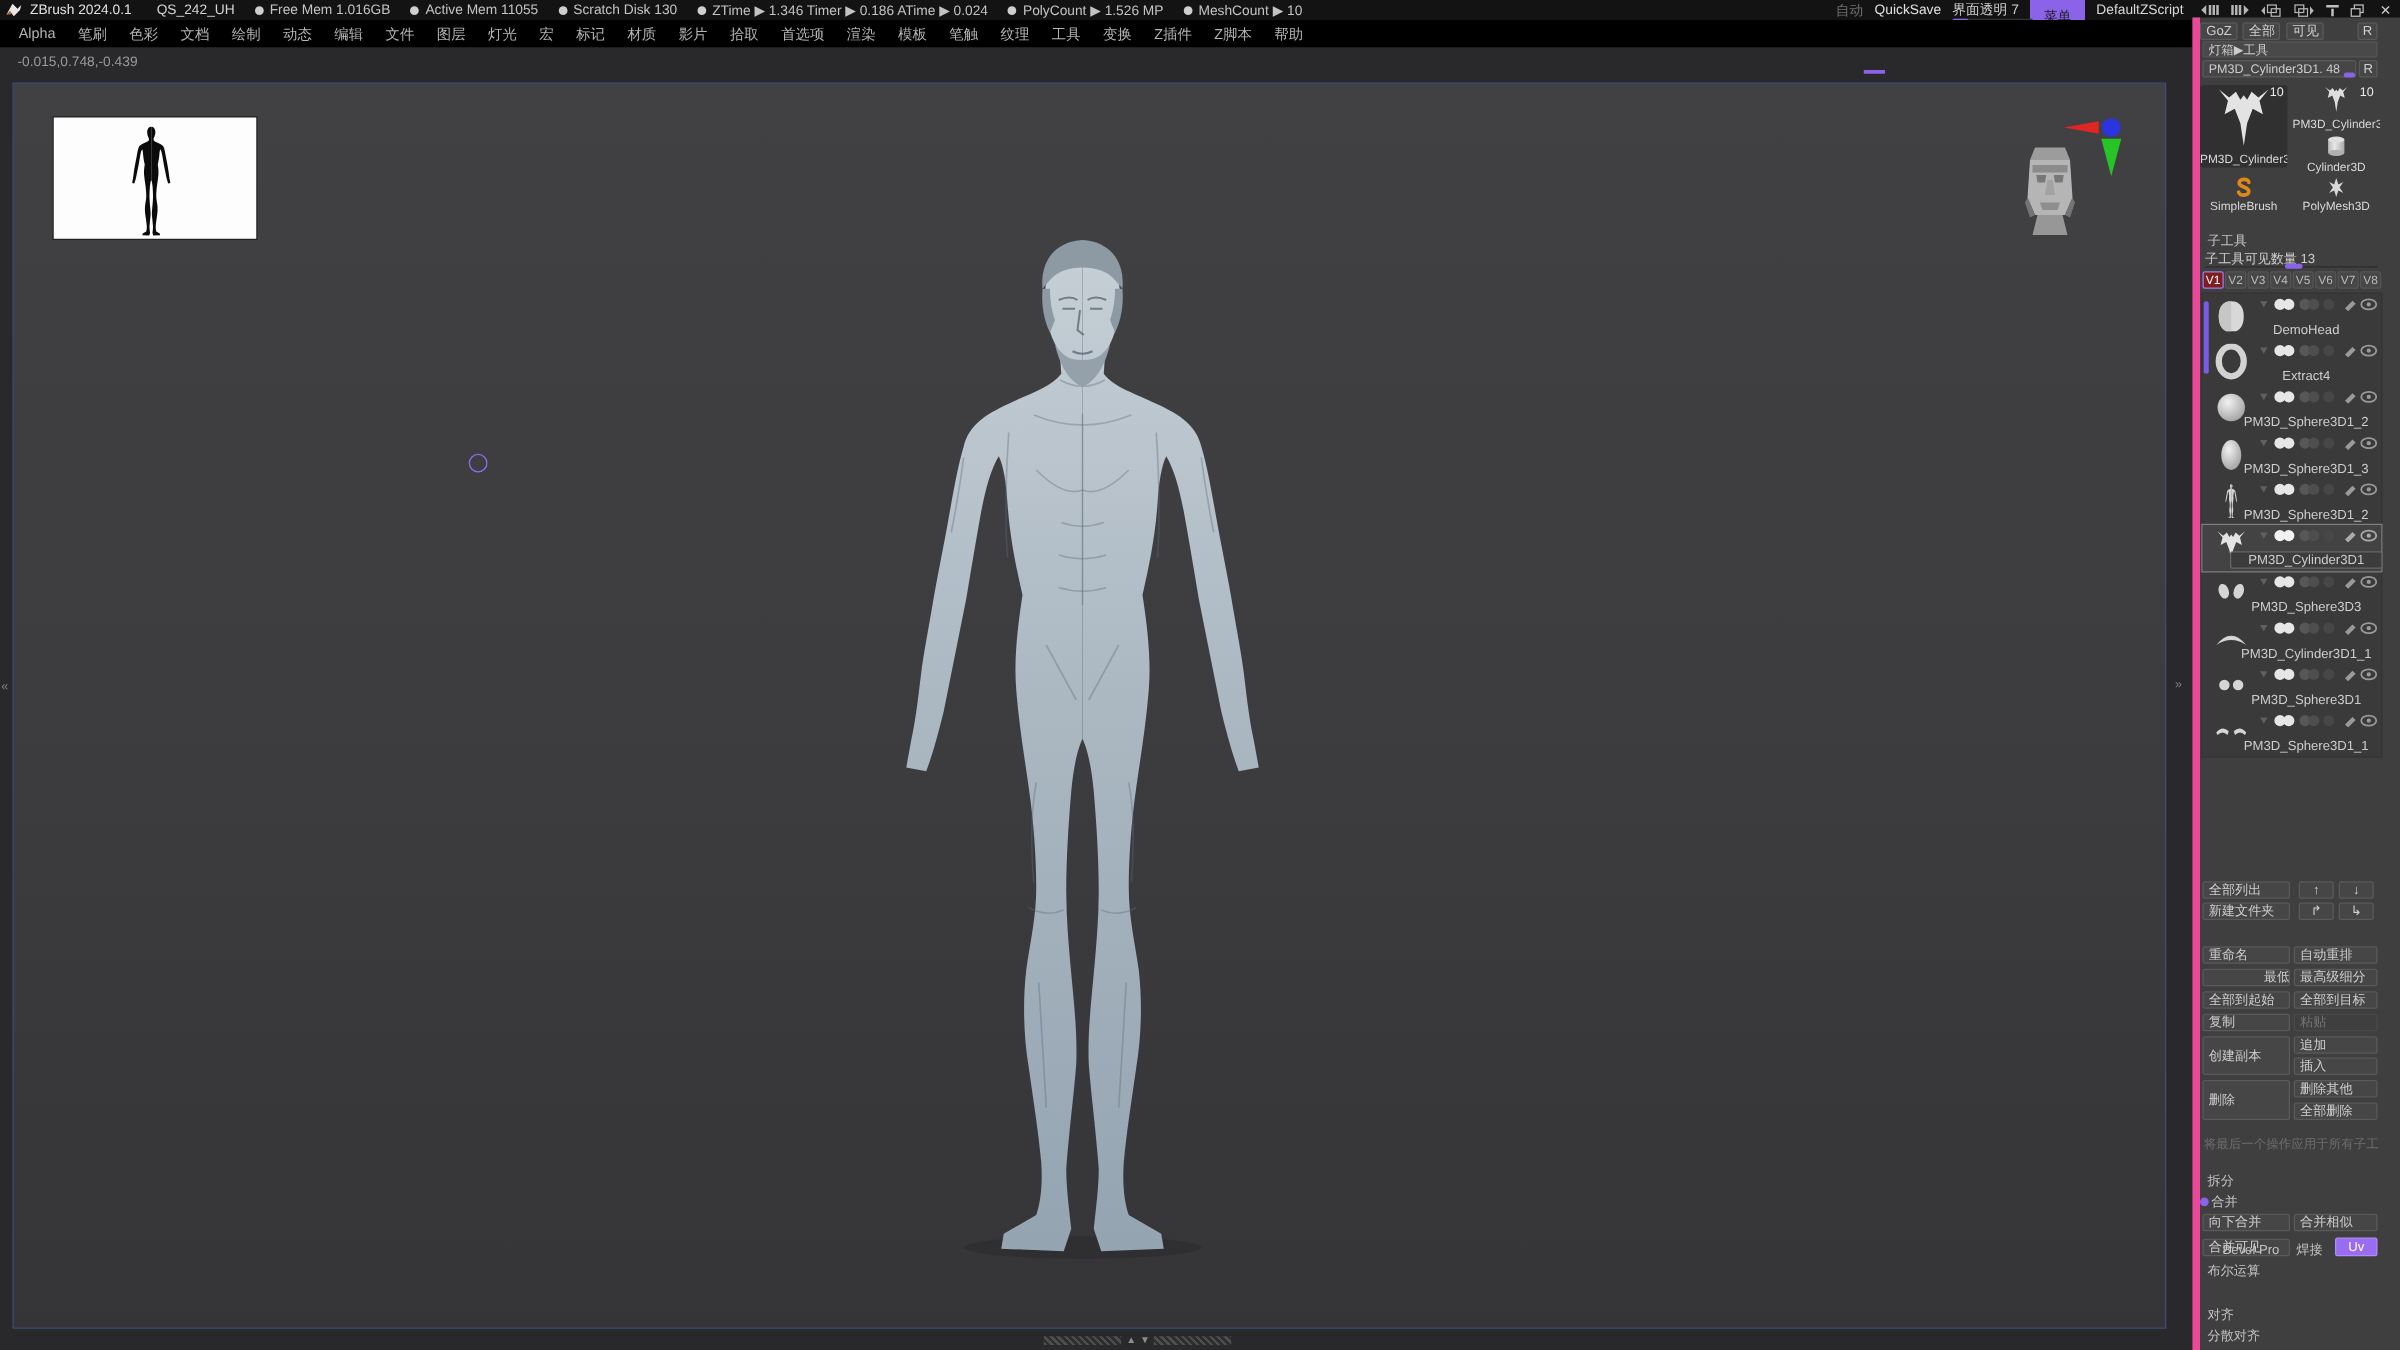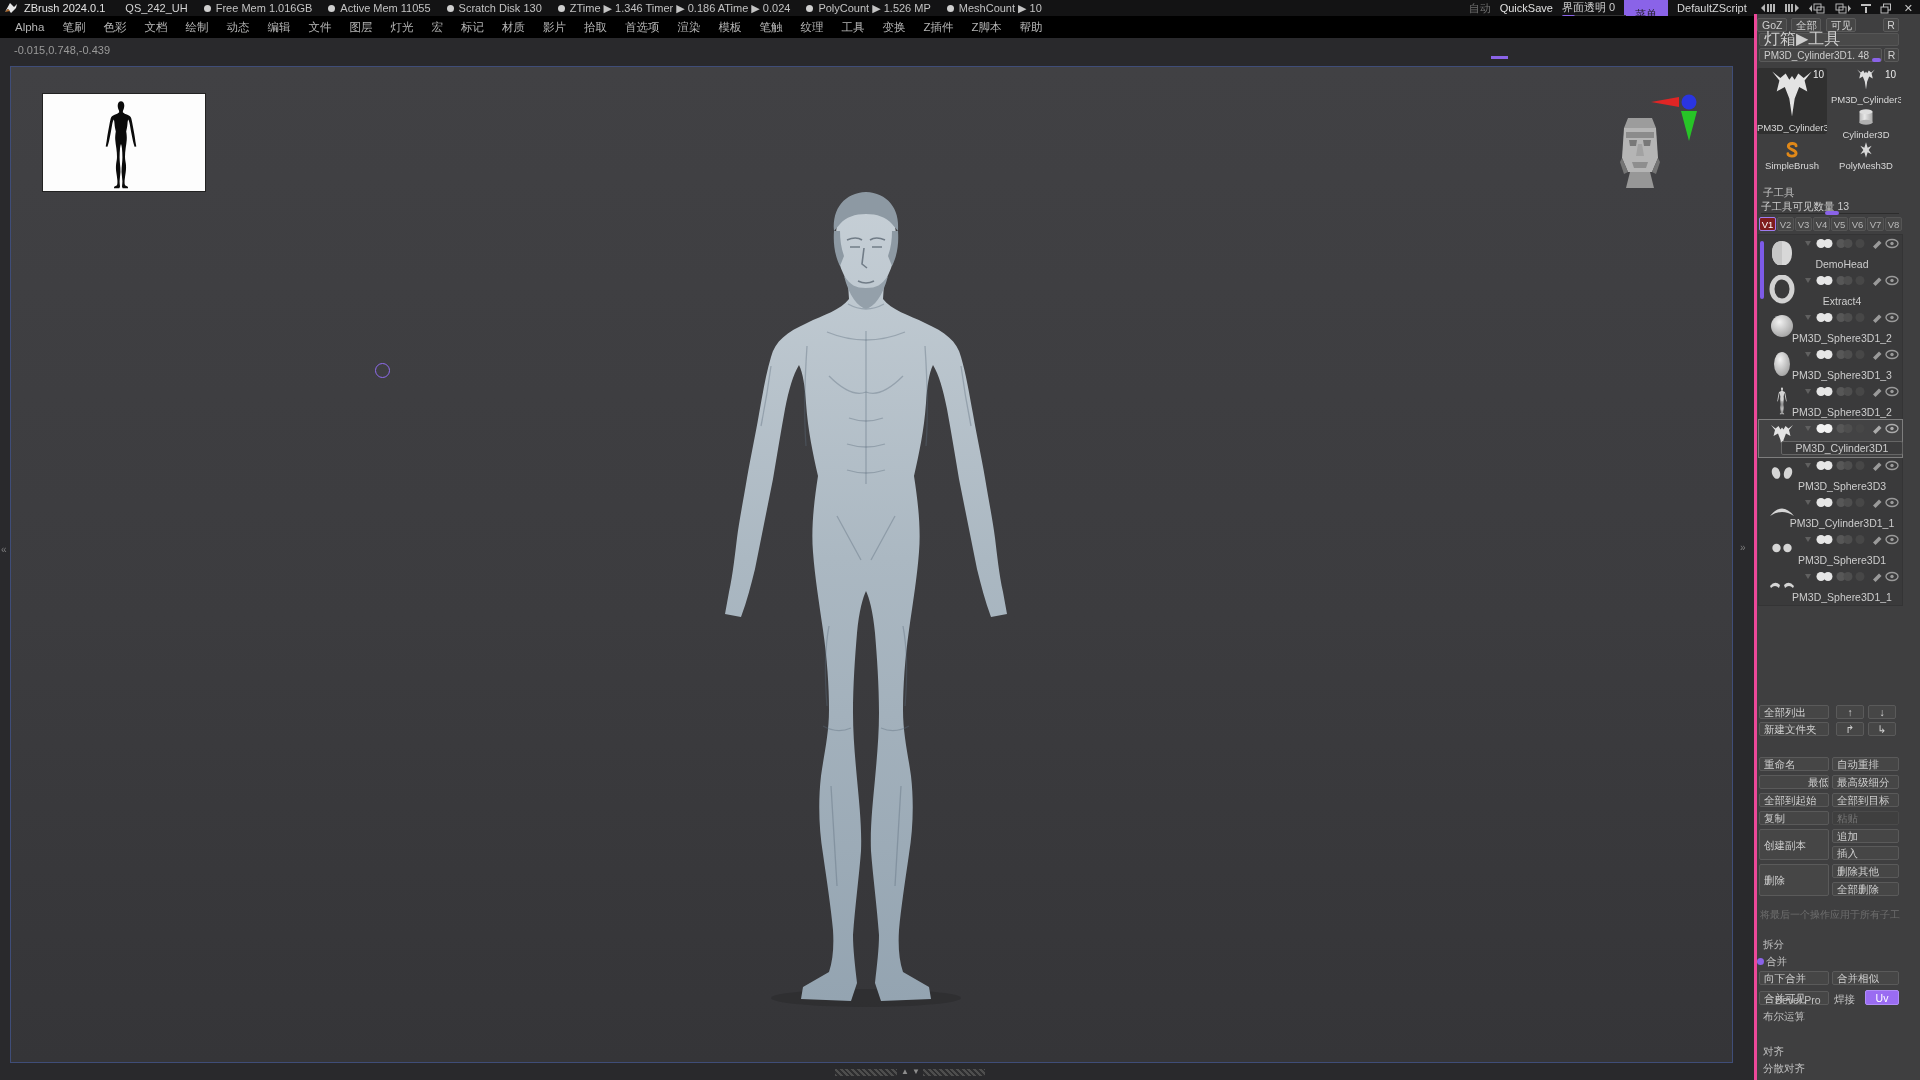--- a/index.html
+++ b/index.html
@@ -49,30 +49,30 @@
                  border:1.5px solid #8f6cf0; }
   .edge-arrow { position:absolute; color:#7d7d7d; font-size:10px; line-height:10px; }
   .edge-left { left:1px; top:507px; }
   .edge-right { left:1740px; top:505px; }
   .bottom-handle { position:absolute; left:835px; top:1030px; height:8px; display:flex; align-items:center; gap:4px; }
   .hatch { width:62px; height:7px; background:repeating-linear-gradient(45deg,#4e4e4e 0 2px,#2d2d2f 2px 4px); }
   .handle-tri { color:#8d8d8d; font-size:8px; line-height:8px; letter-spacing:-1px; }
 
   
   .panel { position:absolute; left:1754px; top:14px; width:166px; height:1066px; background:#3f3f40;
-           border-left:3px solid #ec4899; color:#cdcdcd; font-size:10.5px; }
+           border-left:6px solid #ec4899; color:#cdcdcd; font-size:10.5px; }
   .panel .abs { position:absolute; }
   .btn { background:#464646; border:1px solid #5a5a5a; border-radius:2px; color:#cfcfcf;
          font-size:10.5px; line-height:12px; padding:0 4px; height:14px; display:flex; align-items:center; overflow:hidden; white-space:nowrap; }
   .btn.center { justify-content:center; padding:0; }
   .btn.dim { color:#757575; border-color:#4a4a4a; background:#3f3f3f; }
   .btn.tall { align-items:center; }
   .hdr { color:#c2c2c2; font-size:10.5px; }
   .p-lightbox { left:2px; top:19px; width:140px; height:13px; background:#494949; border:1px solid #565656;
-                border-radius:2px; display:flex; align-items:center; padding:0 4px; font-size:16px; }
+                border-radius:2px; display:flex; align-items:center; padding:0 4px; font-size:10px; }
   .p-slider { left:2px; top:34px; width:123px; height:14px; background:#464646; border:1px solid #5a5a5a;
               border-radius:2px; font-size:10px; display:flex; align-items:center; padding:0 4px; position:absolute; }
   .p-slider .thumb { position:absolute; left:112px; bottom:-1px; width:9px; height:4px; background:#8a63e8; border-radius:2px; }
   .tool-cell { position:absolute; background:#303030; border-radius:3px; overflow:hidden; }
   .tool-label { font-size:9.5px; color:#d8d8d8; text-align:center; overflow:hidden; white-space:nowrap; }
   .tool-badge { position:absolute; top:1px; right:3px; font-size:10px; color:#ececec; }
   .p-count { left:4px; top:186px; width:138px; font-size:10.5px; position:absolute; }
   .p-count .track { position:absolute; left:0; top:13px; width:138px; height:1px; background:#2c2c2c; }
   .p-count .thumb { position:absolute; left:64px; top:11px; width:14px; height:4px; background:#8a63e8; border-radius:2px; }
   .p-tabs { left:2px; top:203px; display:flex; gap:1px; position:absolute; }
@@ -157,21 +157,21 @@
       </span>
     <span class="tb-stat">
         <span class="dot"></span>
         <span>MeshCount ▶ 10</span>
       </span>
 
     <div class="tb-right">
       <span class="tb-auto">自动</span>
       <span class="tb-qs">QuickSave</span>
       <span class="tb-opacity">
-        <span>界面透明 0</span>
+        <span>界面透明 7</span>
         <span class="track"></span>
         <span class="fill"></span>
       </span>
       <span class="tb-menu">菜单</span>
       <span class="tb-zs">DefaultZScript</span>
       <span class="tb-icons">
         <svg width="16" height="10" viewBox="0 0 16 10">
             <path d="M5,1 L1,5 L5,9 Z" fill="#b5b5b5"></path>
             <rect x="7" y="1" width="2" height="8" fill="#b5b5b5"></rect>
             <rect x="10" y="1" width="2" height="8" fill="#b5b5b5"></rect>

